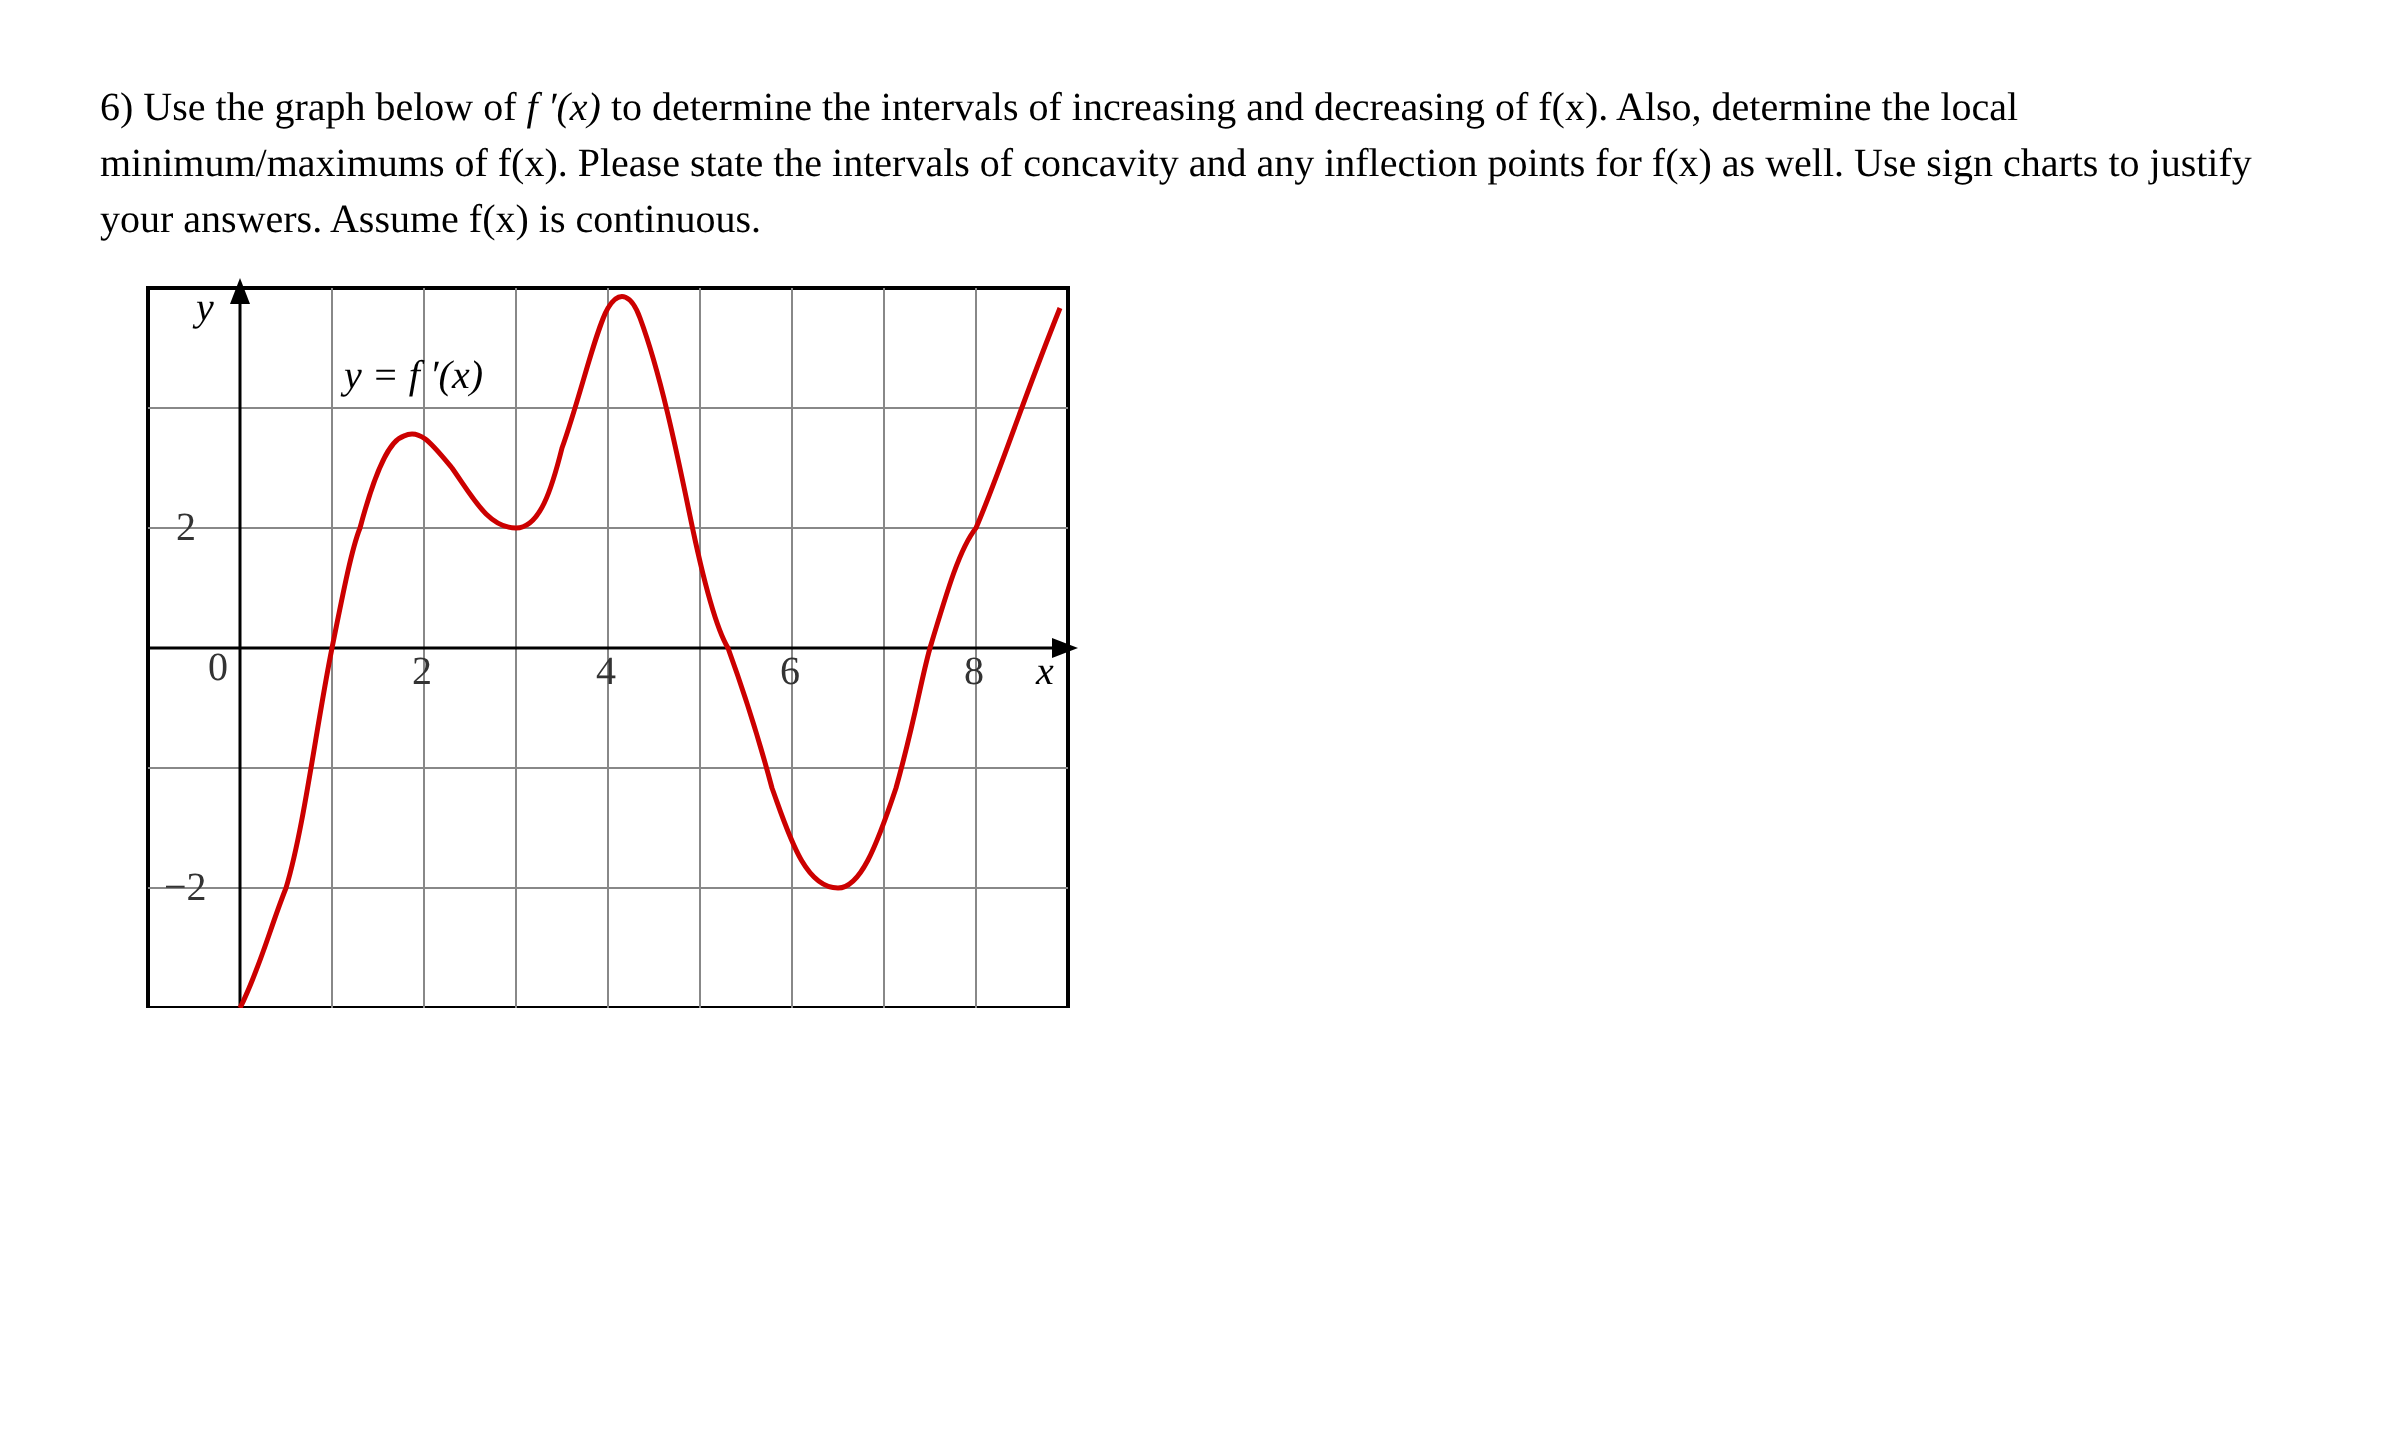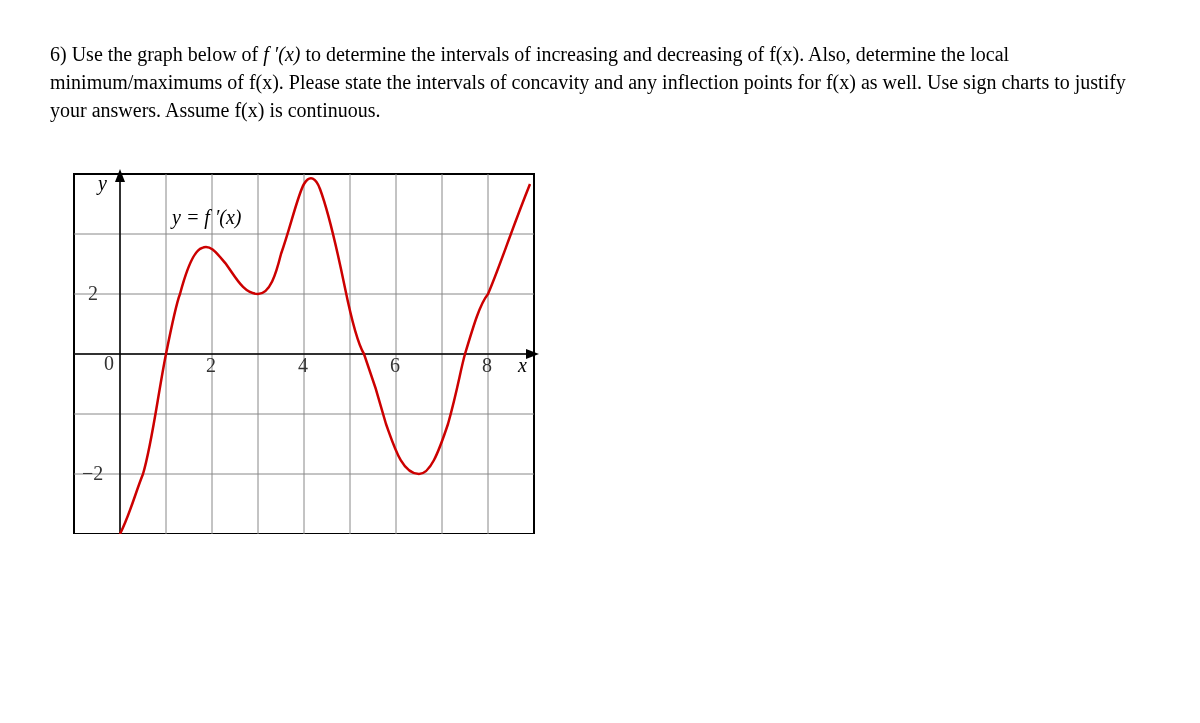--- a/index.html
+++ b/index.html
@@ -5,21 +5,20 @@
   body {
     margin: 0;
     padding: 40px 50px;
     font-family: 'Times New Roman', serif;
     font-size: 20px;
     color: #000;
     background: #fff;
   }
   .problem-text {
     line-height: 1.4;
-    margin-bottom: 30px;
     max-width: 1100px;
   }
   .graph-container {
     position: relative;
     width: 500px;
     height: 380px;
     margin-left: 10px;
   }
   svg {
     display: block;

